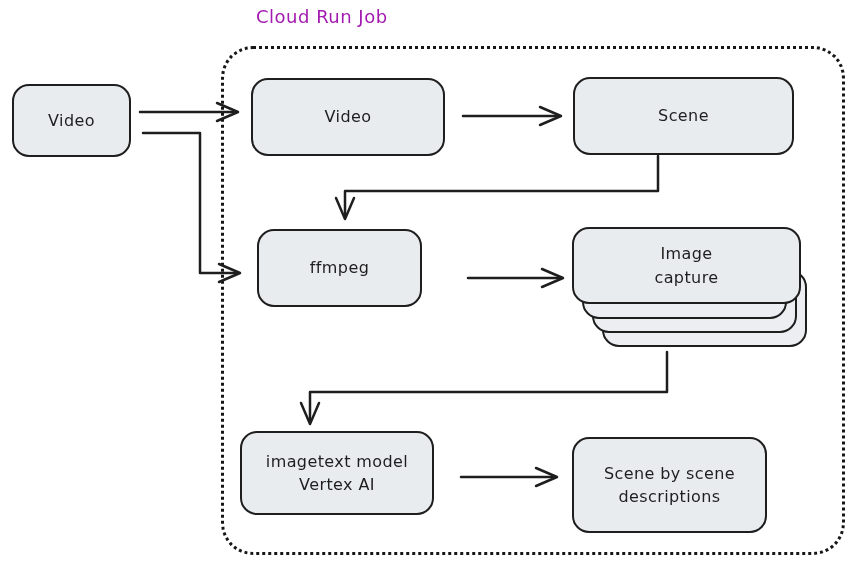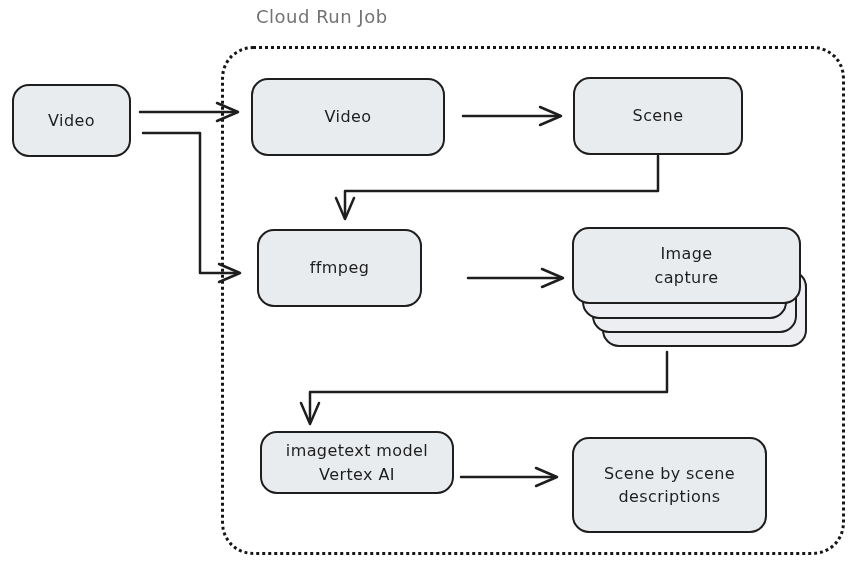--- a/index.html
+++ b/index.html
@@ -16,21 +16,21 @@
     overflow: hidden;
     color: #1e1e1e;
   }
   .container-title {
     position: absolute;
     left: 256px;
     top: 6px;
     width: 160px;
     font-size: 18px;
     letter-spacing: 0.5px;
-    color: #737373;
+    color: #a21caf;
     white-space: nowrap;
   }
   .dashed-container {
     position: absolute;
     left: 221px;
     top: 46px;
     width: 624px;
     height: 509px;
     border: 3px dotted #161616;
     border-radius: 32px;
@@ -117,37 +117,37 @@
   </svg>
 
   <div class="node" style="left:12px; top:84px; width:119px; height:73px;">
     <div class="nline">Video</div>
   </div>
 
   <div class="node" style="left:251px; top:78px; width:194px; height:78px;">
     <div class="nline">Video</div>
   </div>
 
-  <div class="node" style="left:573px; top:77px; width:170px; height:78px;">
+  <div class="node" style="left:573px; top:77px; width:221px; height:78px;">
     <div class="nline">Scene</div>
   </div>
 
   <div class="node" style="left:257px; top:229px; width:165px; height:78px;">
     <div class="nline">ffmpeg</div>
   </div>
 
   <div class="shadow-card" style="left:602px; top:270px; width:205px; height:77px;"></div>
   <div class="shadow-card" style="left:592px; top:256px; width:205px; height:77px;"></div>
   <div class="shadow-card" style="left:582px; top:242px; width:205px; height:77px;"></div>
   <div class="node" style="left:572px; top:227px; width:229px; height:77px;">
     <div class="nline">Image</div>
     <div class="nline">capture</div>
   </div>
 
-  <div class="node" style="left:260px; top:431px; width:194px; height:63px;">
+  <div class="node" style="left:240px; top:431px; width:194px; height:84px;">
     <div class="nline">imagetext model</div>
     <div class="nline">Vertex AI</div>
   </div>
 
   <div class="node" style="left:572px; top:437px; width:195px; height:96px;">
     <div class="nline">Scene by scene</div>
     <div class="nline">descriptions</div>
   </div>
 
 </div>

